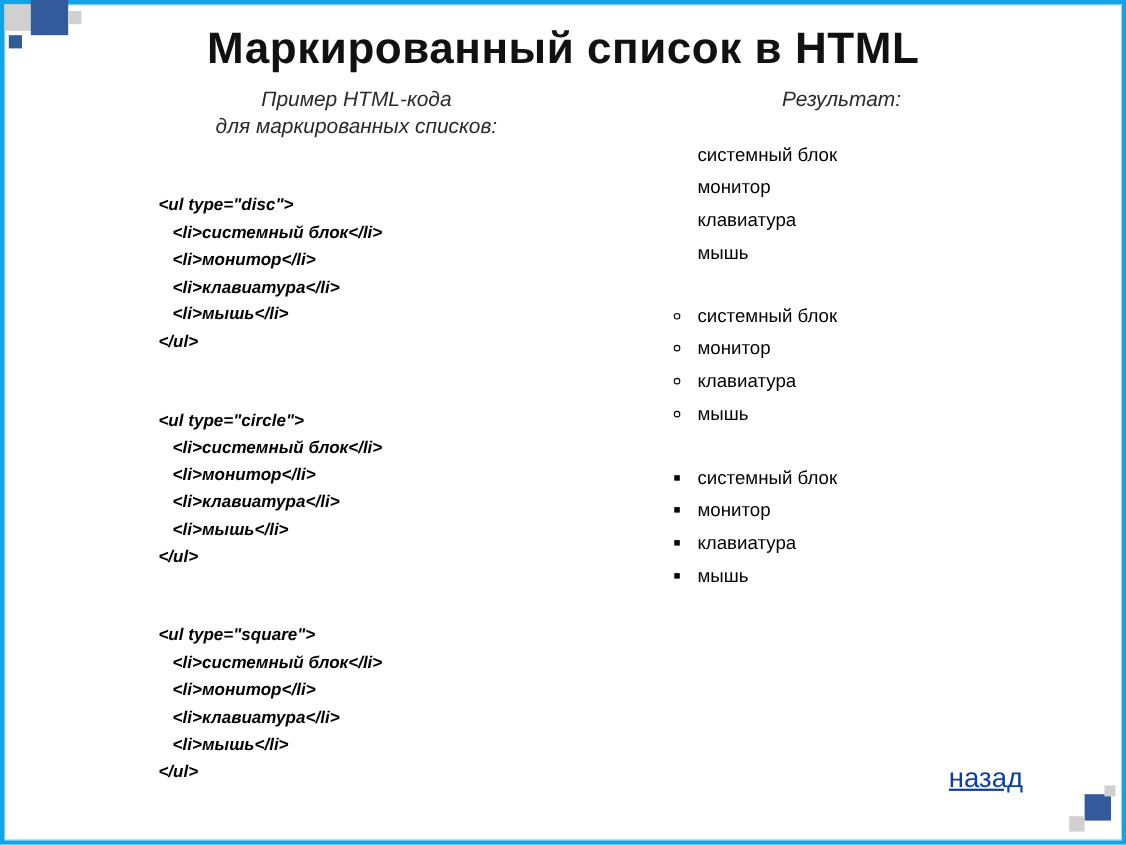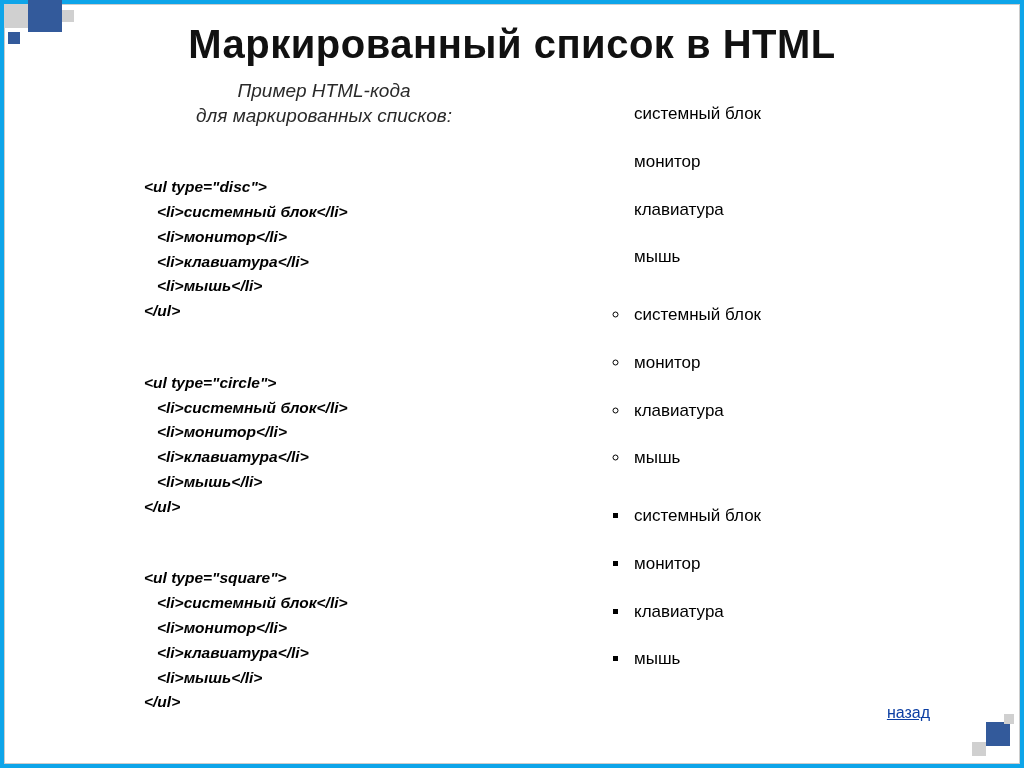--- a/index.html
+++ b/index.html
@@ -76,31 +76,31 @@
     font-size: 17px;
     color: #000;
     margin: 0 0 28px 0;
     padding-left: 30px;
     line-height: 1.75;
   }
   .rlist.disc   li::marker { content: none; }
   .rlist.disc   { list-style-type: disc; }
   .rlist.circle { list-style-type: circle; }
   .rlist.square { list-style-type: square; }
-  .rlist li { padding-left: 4px; margin-top: 18px; }
+  .rlist li { padding-left: 4px; }
 
   .result-block { margin-top: 20px; }
 
   .back-link {
     position: absolute;
     right: 90px;
     bottom: 42px;
     color: #0b3ea3;
     text-decoration: underline;
-    font-size: 16px;
+    font-size: 25px;
   }
 </style>
 </head>
 <body>
 
 <div class="slide">
 
   <div class="deco d1"></div>
   <div class="deco d2"></div>
   <div class="deco d3"></div>
@@ -136,20 +136,21 @@
       <div class="code">
 <span>&lt;ul type="square"&gt;</span>
 <span>   &lt;li&gt;системный блок&lt;/li&gt;</span>
 <span>   &lt;li&gt;монитор&lt;/li&gt;</span>
 <span>   &lt;li&gt;клавиатура&lt;/li&gt;</span>
 <span>   &lt;li&gt;мышь&lt;/li&gt;</span>
 <span>&lt;/ul&gt;</span></div>
     </div>
 
     <div class="col-right">
+      <div class="sub-heading">Результат:</div>
 
       <div class="result-block">
         <ul class="rlist disc">
           <li>системный блок</li>
           <li>монитор</li>
           <li>клавиатура</li>
           <li>мышь</li>
         </ul>
 
         <ul class="rlist circle">

